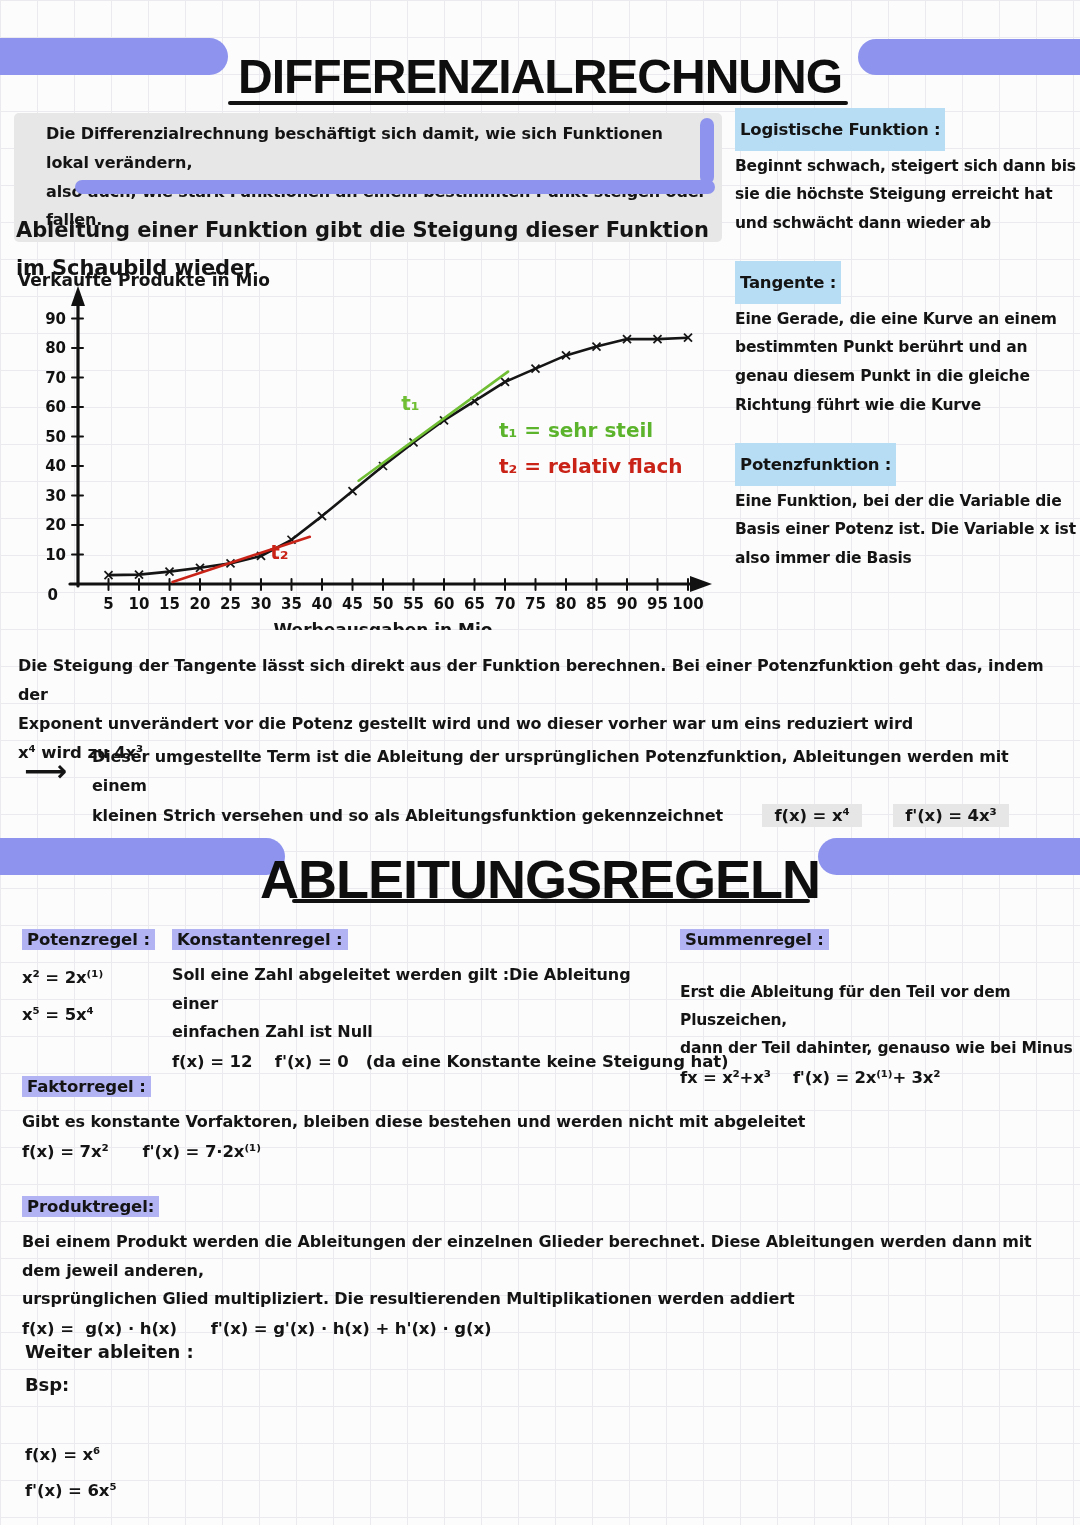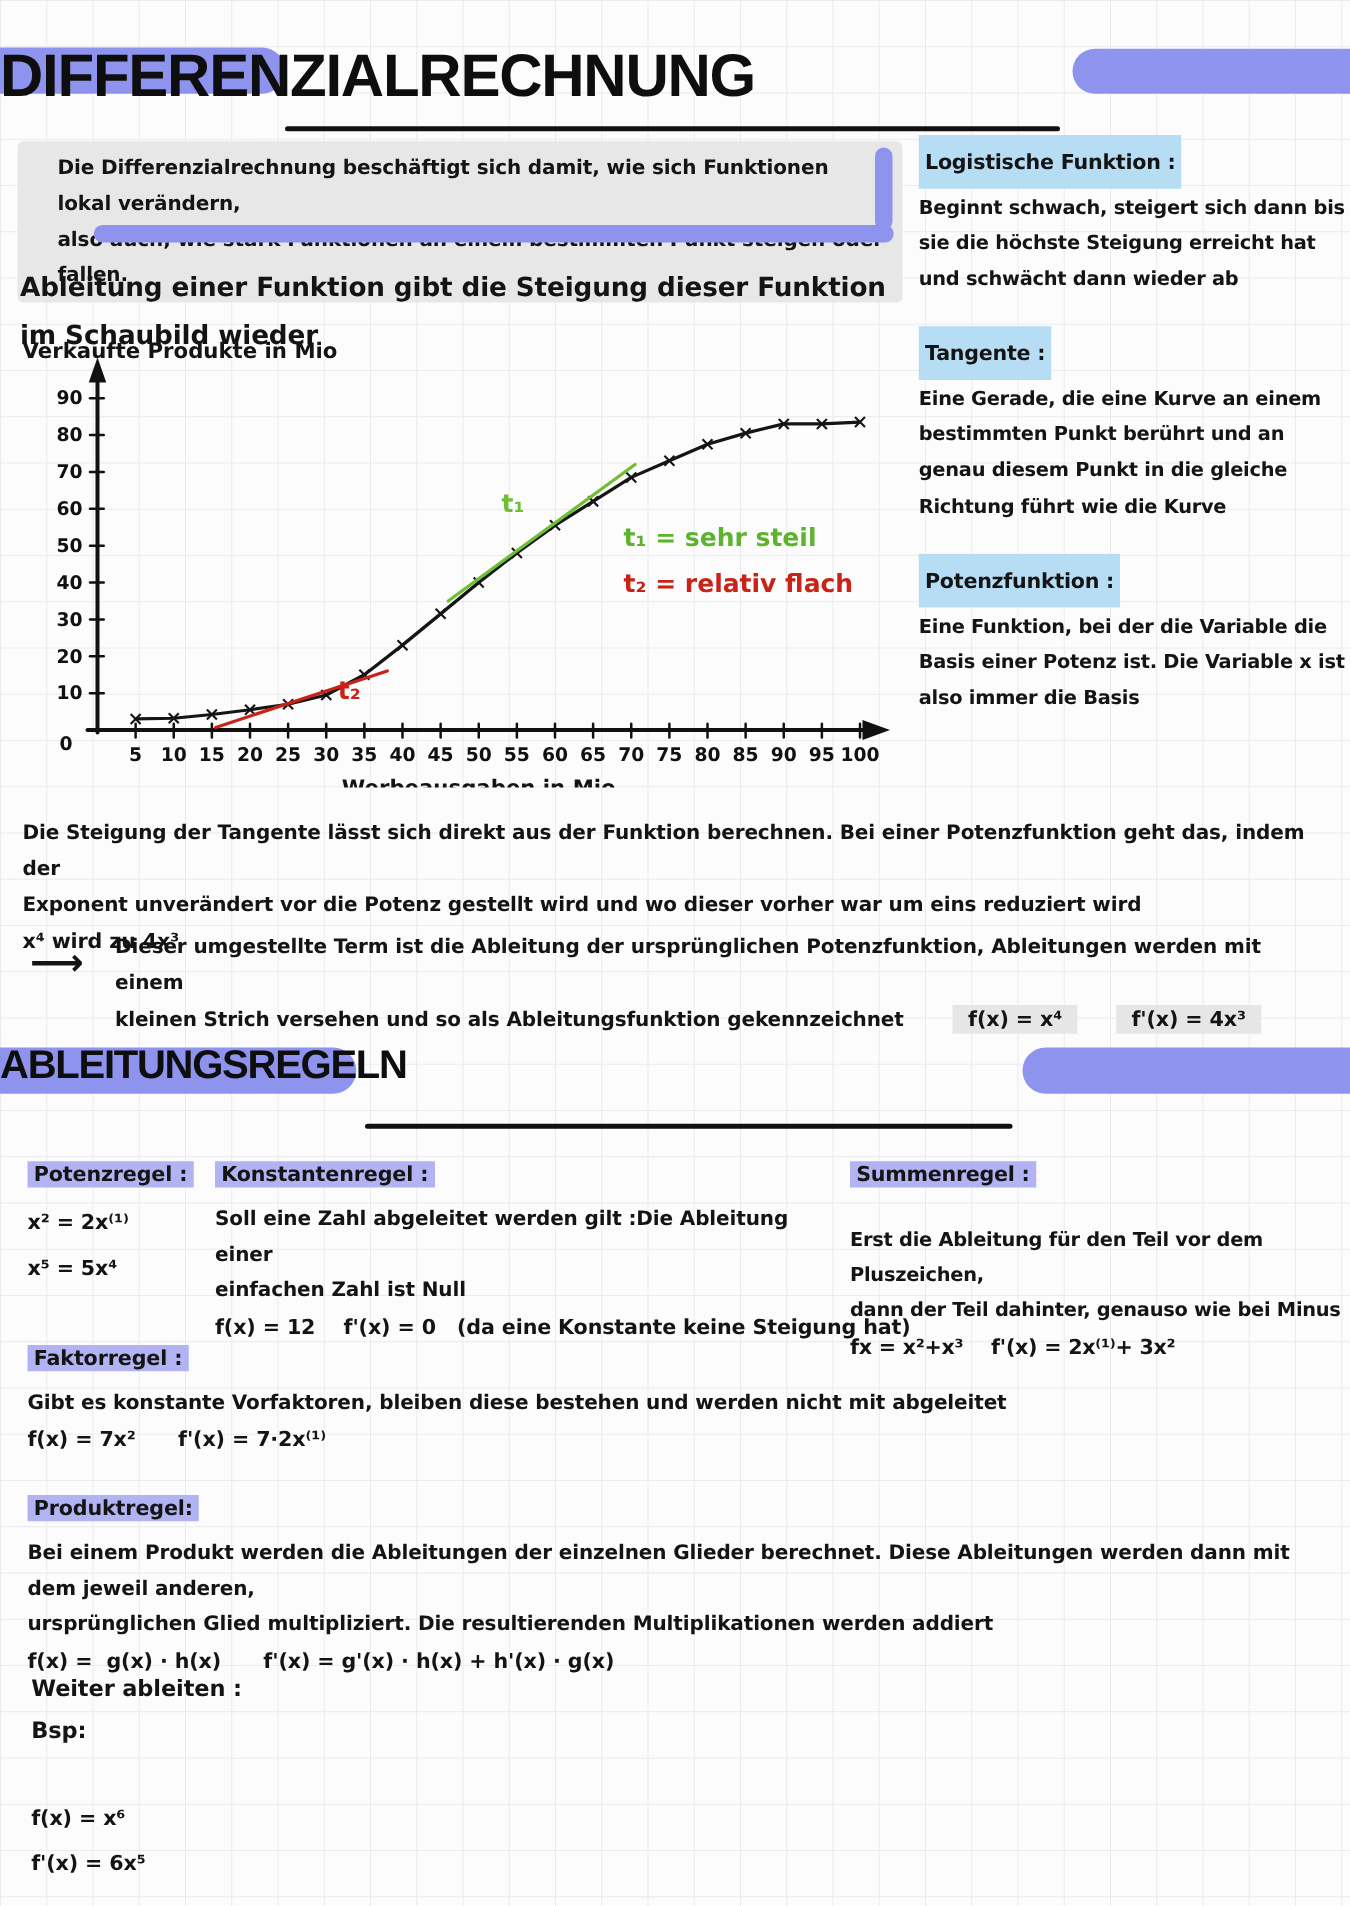--- a/index.html
+++ b/index.html
@@ -8,23 +8,23 @@
     background-color:#fcfcfd;
     background-image:
       linear-gradient(#eaeaef 1px, transparent 1px),
       linear-gradient(90deg,#eaeaef 1px, transparent 1px);
     background-size:37px 37px;
     font-family:"DejaVu Sans",sans-serif;color:#141414;
   }
   .bar{position:absolute;background:#8e94ee;border-radius:20px;}
   .pill-v{position:absolute;background:#8e94ee;border-radius:8px;}
   .big-title{
-    position:absolute;left:0;width:1080px;
+    position:absolute;left:0;width:1080px;text-align:center;
     font-family:"Liberation Sans",sans-serif;font-weight:bold;color:#0e0e0e;
-    letter-spacing:-1px;white-space:nowrap;
+    letter-spacing:-1px;white-space:nowrap;margin-top:15px;
   }
   .underline{position:absolute;height:4px;background:#111;border-radius:2px;}
   .txt{position:absolute;font-size:16px;font-weight:600;line-height:1.8;letter-spacing:-0.1px;}
   .gray-block{position:absolute;background:#e7e7e7;border-radius:5px;padding:7px 12px;}
   .hl-blue{background:#b7ddf4;padding:12px 5px;}
   .hl-purple{background:#b2b3f2;padding:1px 5px;}
   .hl-gray{background:#e6e6e6;padding:2px 12px;}
   .heading{font-weight:bold;font-size:16.5px;}
   .rightcol{position:absolute;width:350px;font-size:15.5px;font-weight:600;line-height:1.85;letter-spacing:-0.2px;}
   .formula{white-space:pre;font-weight:600;font-size:16.5px;}
@@ -200,21 +200,21 @@
   <span class="arrow-glyph" style="position:absolute;left:24px;top:756px;">⟶</span>
   <div class="txt" style="left:92px;top:743px;width:960px;font-size:16px;">
     <div>Dieser umgestellte Term ist die Ableitung der ursprünglichen Potenzfunktion, Ableitungen werden mit einem</div>
     <div style="display:inline">kleinen Strich versehen und so als Ableitungsfunktion gekennzeichnet</div>
     <span class="formula hl-gray" style="margin-left:34px;">f(x) = x⁴</span>
     <span class="formula hl-gray" style="margin-left:26px;">f'(x) = 4x³</span>
   </div>
 
   <div class="bar" style="left:-18px;top:838px;width:303px;height:37px;"></div>
   <div class="bar" style="left:818px;top:838px;width:284px;height:37px;"></div>
-  <div class="big-title" style="top:833px;font-size:32px;">ABLEITUNGSREGELN</div>
+  <div class="big-title" style="top:833px;font-size:54px;">ABLEITUNGSREGELN</div>
   <div class="underline" style="left:292px;top:899px;width:518px;"></div>
 
   <div class="txt" style="left:22px;top:925px;font-size:16px;">
     <span class="heading hl-purple">Potenzregel :</span>
     <div class="formula" style="margin-top:8px;">x² = 2x⁽¹⁾</div>
     <div class="formula" style="margin-top:8px;">x⁵ = 5x⁴</div>
   </div>
 
   <div class="txt" style="left:172px;top:925px;width:490px;font-size:16px;">
     <span class="heading hl-purple">Konstantenregel :</span>

